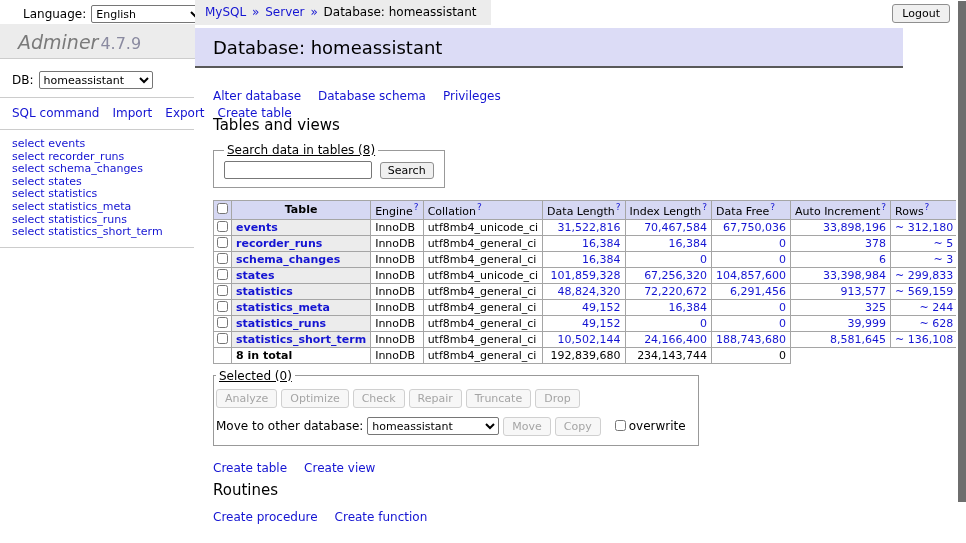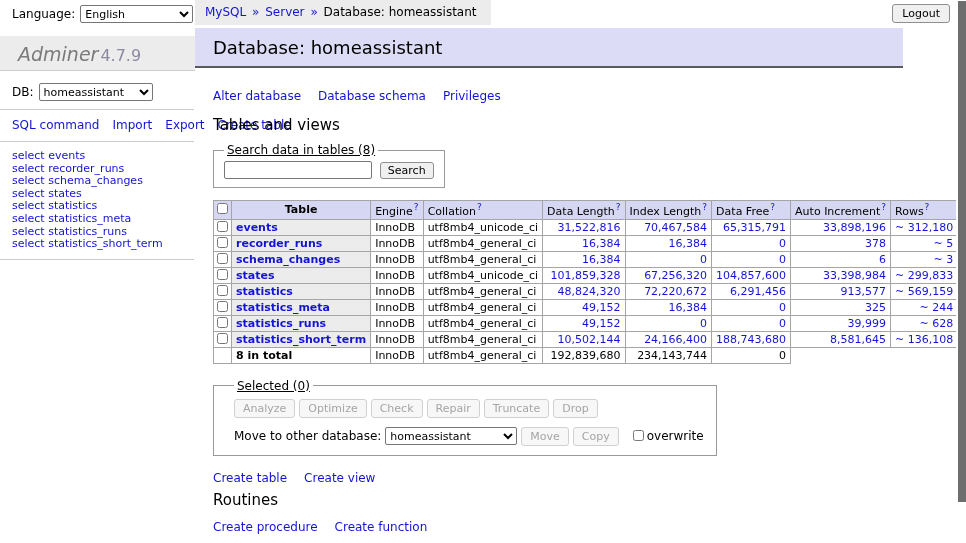--- a/index.html
+++ b/index.html
@@ -10,21 +10,21 @@
     font-family: "DejaVu Sans", "Liberation Sans", sans-serif;
     font-size: 12px;
   }
   a { color: #1414d2; text-decoration: none; cursor: pointer; }
 
   
   #left-col { position: absolute; top: 0; left: 0; width: 195px; }
   #main-col { position: absolute; top: 0; left: 195px; right: 0; }
 
   
-  .lang-row { height: 36px; padding: 5px 0 0 12px; white-space: nowrap; }
+  .lang-row { height: 24px; padding: 5px 0 0 23px; white-space: nowrap; }
   .lang-row label { margin-right: 5px; }
   select {
     font-family: "DejaVu Sans", sans-serif; font-size: 11px;
     height: 18px; border: 1px solid #767676; border-radius: 2px; background: #fff;
   }
   .lang-row select { width: 113px; }
 
   
   #sidebar h1 {
     margin: 0; height: 35px; padding: 7px 0 0 18px;
@@ -92,21 +92,21 @@
   tbody th a { font-weight: bold; }
   .check-cell { text-align: center; width: 19px; padding: 0 2px; }
   .check-cell input { width: 11px; height: 11px; margin: 1px; }
   tbody td:nth-child(n+5), tfoot td:nth-child(n+5) { text-align: right; }
   td:nth-child(9) { min-width: 52px; }
   td:nth-child(10) { min-width: 50px; }
   tfoot td { color: #000; }
   .total-label { font-weight: bold; }
 
   
-  .selected-fs { margin-top: 15px; padding: 6px 12px 9px 20px; }
+  .selected-fs { margin-top: 5px; padding: 6px 12px 9px 2px; }
   .db-btn {
     color: #a5a5a5; background: #f7f7f7; border: 1px solid #d0d0d0;
     padding: 2px 8px; margin-right: 4px; cursor: default;
   }
   .move-row { margin-top: 9px; font-size: 12px; white-space: nowrap; }
   .move-row select { width: 132px; margin: 0 4px; }
   .overwrite-wrap { margin-left: 6px; font-size: 12px; }
   .overwrite-wrap input { width: 11px; height: 11px; vertical-align: -1px; }
 
   .footer-links { margin: 15px 0 0; }
@@ -207,21 +207,21 @@
       </thead>
       <tbody>
 
           <tr>
             <td class="check-cell"><input type="checkbox" style=""></td>
             <th><a>events</a></th>
             <td>InnoDB</td>
             <td>utf8mb4_unicode_ci</td>
             <td><a>31,522,816</a></td>
             <td><a>70,467,584</a></td>
-            <td><a>65,315,791</a></td>
+            <td><a>67,750,036</a></td>
             <td><a>33,898,196</a></td>
             <td><a>~ 312,180</a></td>
             <td></td>
           </tr>
 
           <tr>
             <td class="check-cell"><input type="checkbox" style=""></td>
             <th><a>recorder_runs</a></th>
             <td>InnoDB</td>
             <td>utf8mb4_general_ci</td>

